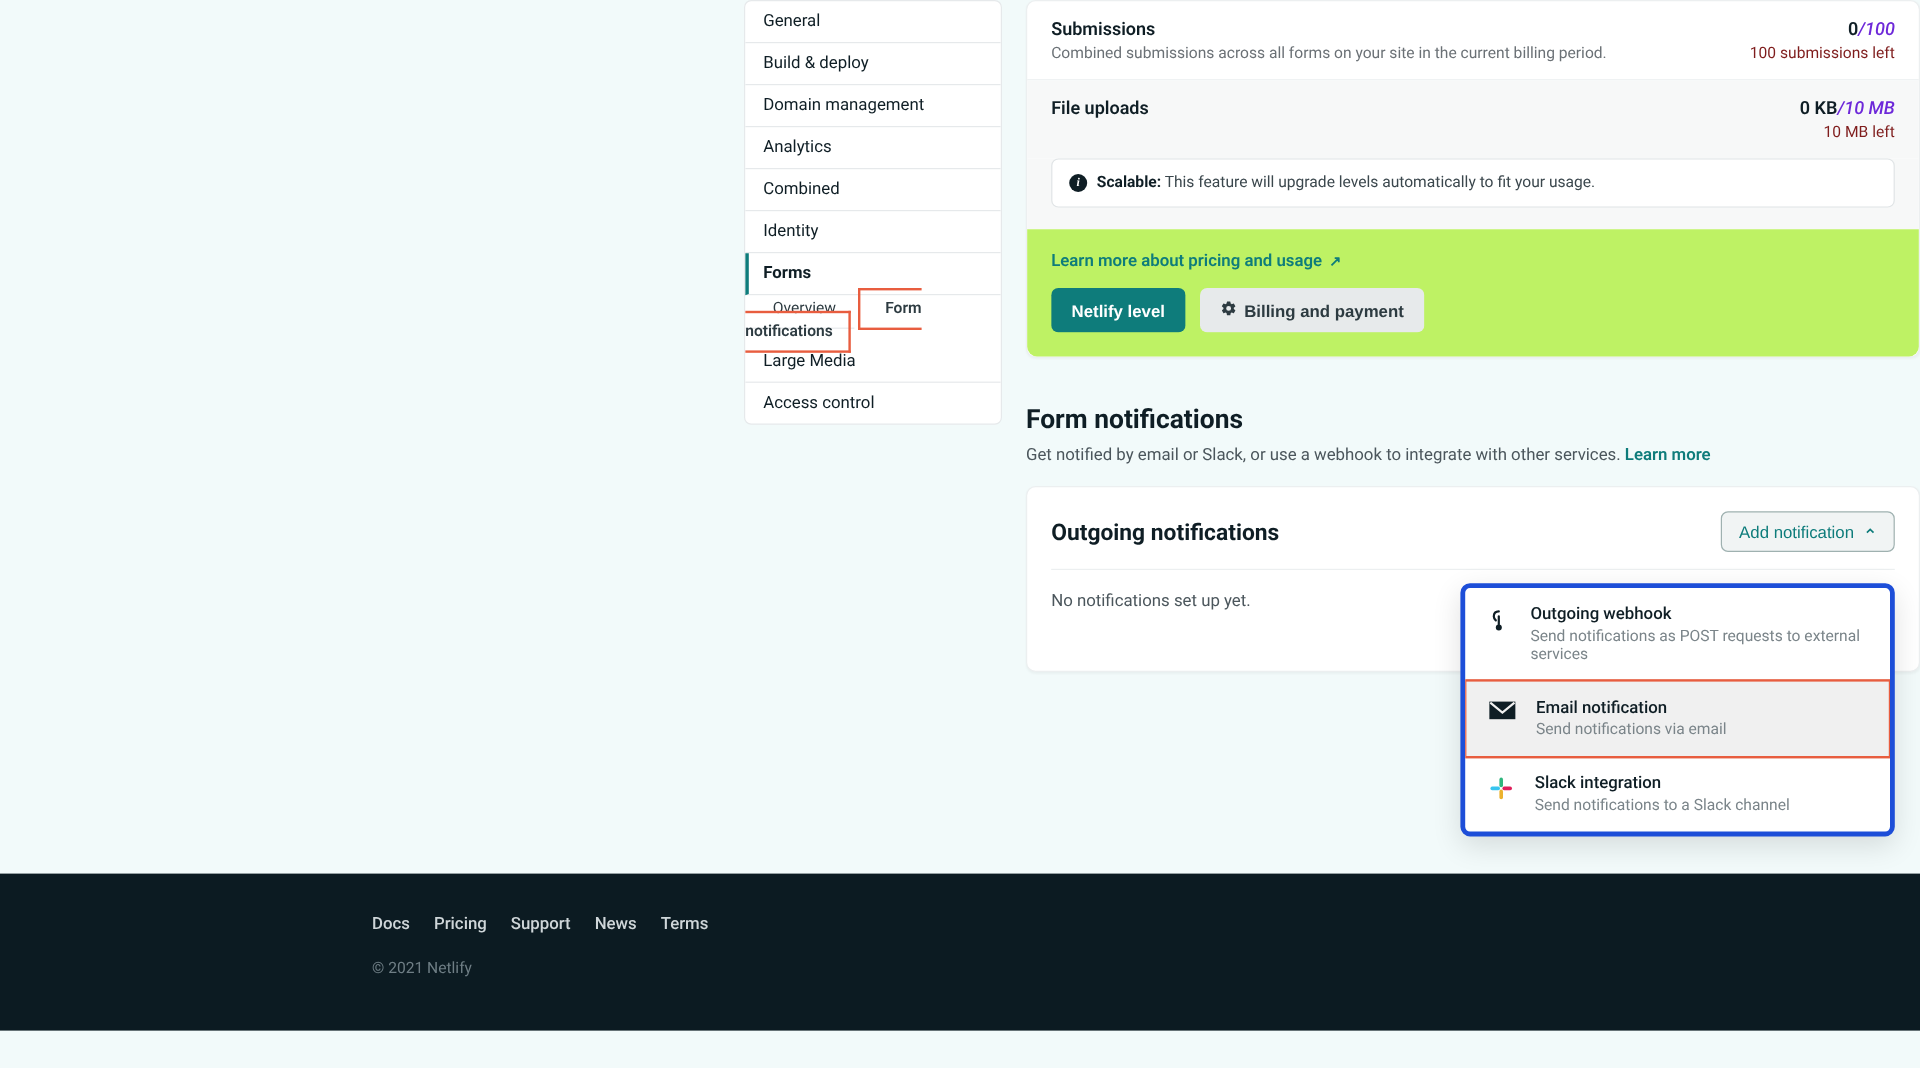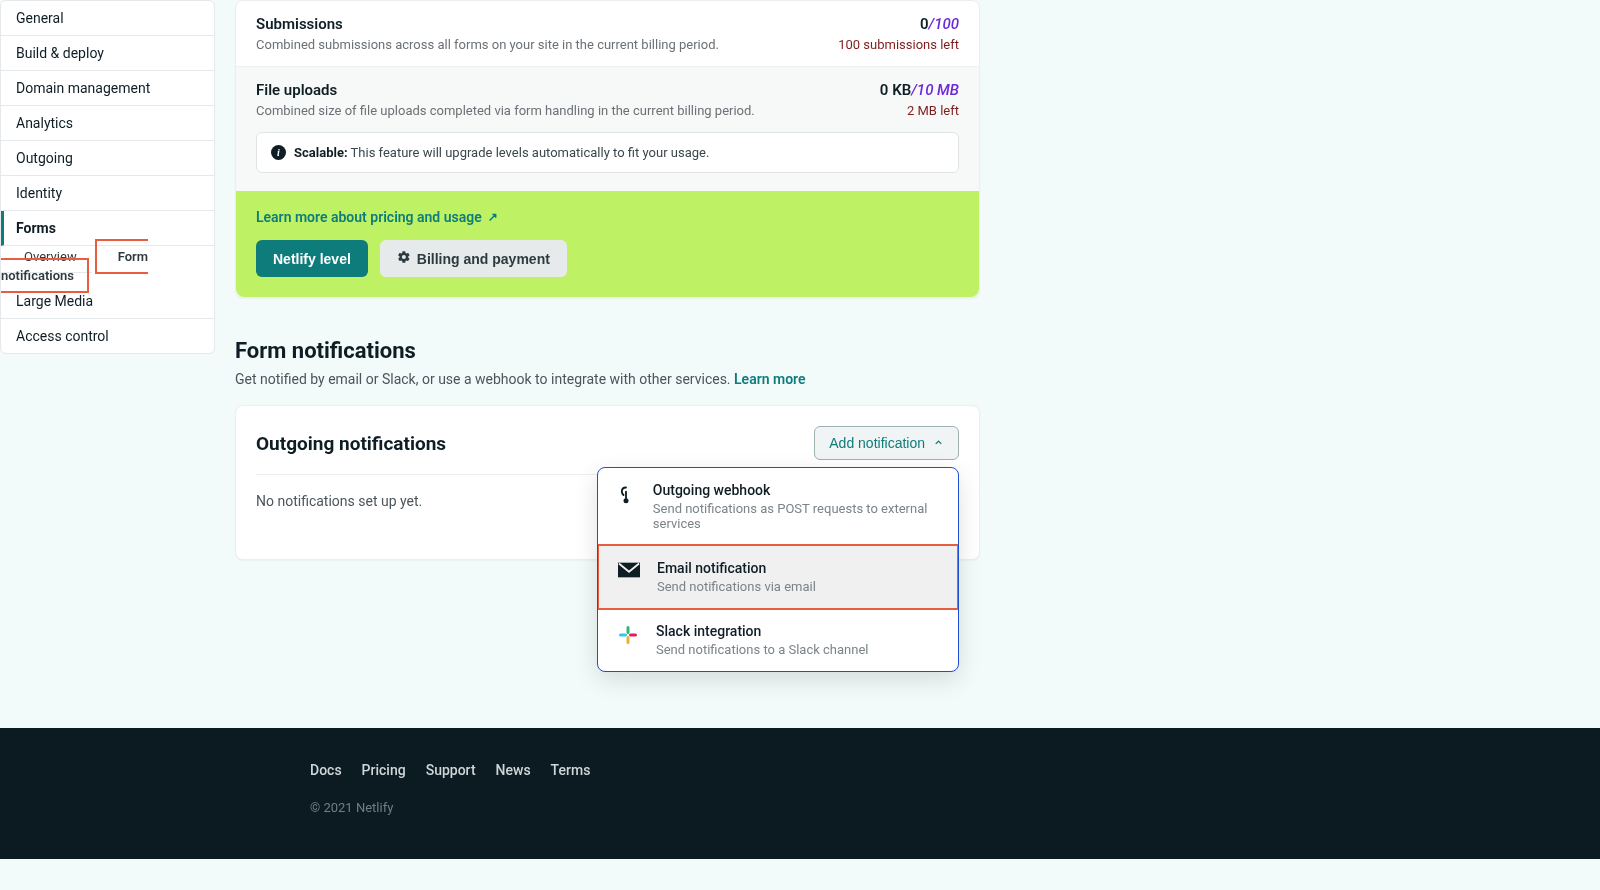--- a/index.html
+++ b/index.html
@@ -5,21 +5,21 @@
   * { box-sizing: border-box; margin: 0; padding: 0; }
   body {
     font-family: -apple-system, BlinkMacSystemFont, "Segoe UI", Roboto, Helvetica, Arial, sans-serif;
     background: #f2fafa;
     color: #0f1e25;
     width: 1600px;
   }
   .page {
     min-height: 728px;
     display: flex;
-    justify-content: flex-start;
+    justify-content: flex-end;
     padding-top: 0;
   }
   .container {
     width: 980px;
     display: flex;
     gap: 20px;
   }
 
   
   .sidebar {
@@ -134,24 +134,24 @@
     border: 1px solid #9fb1b0; background: #f1f4f4; color: #0e7c7b;
     padding: 8px 14px; border-radius: 6px; font-size: 14px; font-weight: 500;
     cursor: pointer; display:inline-flex; align-items:center; gap:8px;
   }
   .chevron-up { display:inline-block; }
   .empty-msg { font-size: 14px; color: #4b565c; }
 
   .dropdown {
     position: absolute;
     right: 20px;
-    top: 61px;
+    top: 80px;
     width: 362px;
     background: #fff;
-    border: 1px solid #1d4ed8;
+    border: 4px solid #1d4ed8;
     border-radius: 8px;
     box-shadow: 0 8px 24px rgba(0,0,0,0.12);
     overflow: hidden;
   }
   .dd-item {
     display: flex; gap: 14px; padding: 14px 16px; align-items: flex-start; cursor:pointer;
   }
   .dd-item.highlight { background: #f0f0f0; border: 2px solid #e85d3f; margin: -1px; }
   .dd-icon { width: 28px; display:flex; justify-content:center; padding-top: 2px;}
   .dd-text .dd-title { font-size: 14px; font-weight: 500; color: #0f1e25; margin-bottom: 3px;}
@@ -175,21 +175,21 @@
 
 <div class="page">
   <div class="container">
 
     <aside class="sidebar">
       <nav class="nav">
         <a class="nav-item">General</a>
         <a class="nav-item">Build &amp; deploy</a>
         <a class="nav-item">Domain management</a>
         <a class="nav-item">Analytics</a>
-        <a class="nav-item">Outgoing</a>
+        <a class="nav-item">Combined</a>
         <a class="nav-item">Identity</a>
         <a class="nav-item active">Forms</a>
         <a class="nav-sub">Overview</a>
         <a class="nav-sub highlight">Form notifications</a>
         <a class="nav-item">Large Media</a>
         <a class="nav-item">Access control</a>
       </nav>
     </aside>
 
     <main class="main">
@@ -203,27 +203,26 @@
           <div class="row-right">
             <div class="row-val">
               <span>0</span><span class="muted">/100</span>
             </div>
             <div class="row-sub">100 submissions left</div>
           </div>
         </div>
         <div class="row highlight-row">
           <div class="row-left">
             <div class="row-title">File uploads</div>
-            <div class="row-desc">Combined size of file uploads completed via form handling in the current billing period.</div>
           </div>
           <div class="row-right">
             <div class="row-val">
               <span>0 KB</span><span class="muted">/10 MB</span>
             </div>
-            <div class="row-sub">2 MB left</div>
+            <div class="row-sub">10 MB left</div>
           </div>
         </div>
         <div class="scalable-wrap">
           <div class="scalable-box">
             <span class="info-icon">i</span>
             <span>
               <strong>Scalable:</strong>
               <span>This feature will upgrade levels automatically to fit your usage.</span>
             </span>
           </div>

